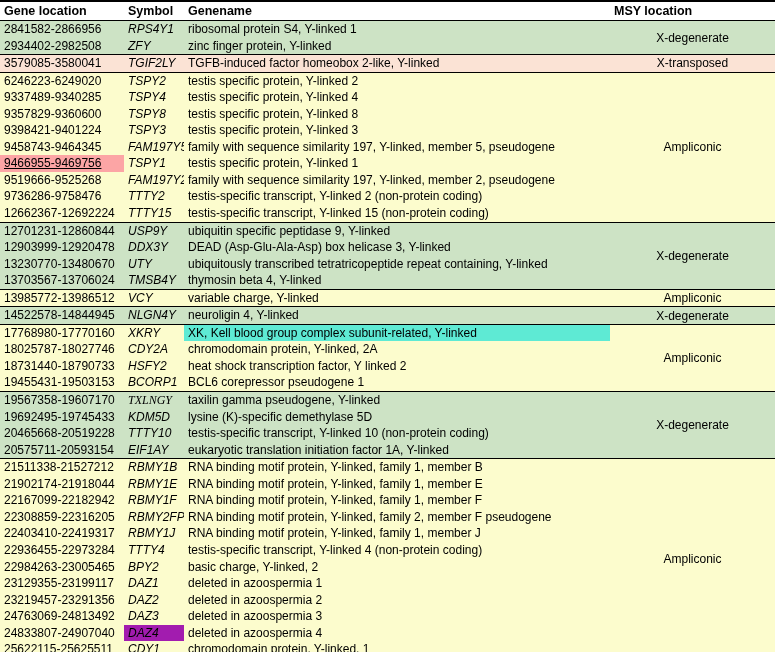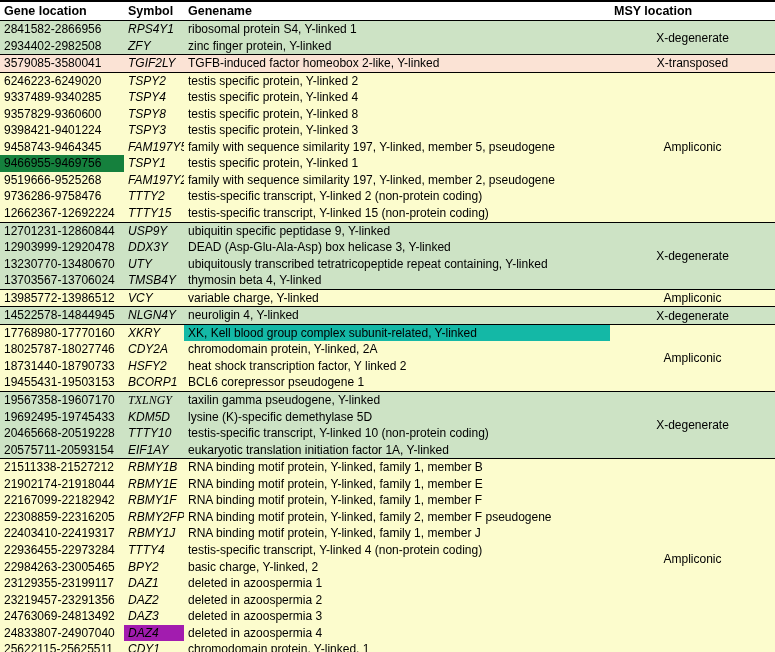--- a/index.html
+++ b/index.html
@@ -112,21 +112,21 @@
           <td style="background: rgb(252, 252, 205);">9398421-9401224</td>
           <td class="symbol" style="background: rgb(252, 252, 205);">TSPY3</td>
           <td style="background: rgb(252, 252, 205); margin-top: 24px;">testis specific protein, Y-linked 3</td>
         </tr>
         <tr>
           <td style="background: rgb(252, 252, 205);">9458743-9464345</td>
           <td class="symbol" style="background: rgb(252, 252, 205);">FAM197Y5</td>
           <td style="background: rgb(252, 252, 205);">family with sequence similarity 197, Y-linked, member 5, pseudogene</td>
         </tr>
         <tr>
-          <td style="background: #15803d;">9466955-9469756</td>
+          <td style="background: #fca5a5; text-decoration: underline;">9466955-9469756</td>
           <td class="symbol" style="background: rgb(252, 252, 205);">TSPY1</td>
           <td style="background: rgb(252, 252, 205);">testis specific protein, Y-linked 1</td>
         </tr>
         <tr>
           <td style="background: rgb(252, 252, 205);">9519666-9525268</td>
           <td class="symbol" style="background: rgb(252, 252, 205);">FAM197Y2</td>
           <td style="background: rgb(252, 252, 205);">family with sequence similarity 197, Y-linked, member 2, pseudogene</td>
         </tr>
         <tr>
           <td style="background: rgb(252, 252, 205);">9736286-9758476</td>
@@ -167,21 +167,21 @@
         </tr>
         <tr class="group-start">
           <td style="background: rgb(205, 227, 197);">14522578-14844945</td>
           <td class="symbol" style="background: rgb(205, 227, 197);">NLGN4Y</td>
           <td style="background: rgb(205, 227, 197);">neuroligin 4, Y-linked</td>
           <td class="msy" rowspan="1" style="background: rgb(205, 227, 197);">X-degenerate</td>
         </tr>
         <tr class="group-start">
           <td style="background: rgb(252, 252, 205);">17768980-17770160</td>
           <td class="symbol" style="background: rgb(252, 252, 205);">XKRY</td>
-          <td style="background: #14b8a6;">XK, Kell blood group complex subunit-related, Y-linked</td>
+          <td style="background: #5eead4;">XK, Kell blood group complex subunit-related, Y-linked</td>
           <td class="msy" rowspan="4" style="background: rgb(252, 252, 205);">Ampliconic</td>
         </tr>
         <tr>
           <td style="background: rgb(252, 252, 205);">18025787-18027746</td>
           <td class="symbol" style="background: rgb(252, 252, 205);">CDY2A</td>
           <td style="background: rgb(252, 252, 205);">chromodomain protein, Y-linked, 2A</td>
         </tr>
         <tr>
           <td style="background: rgb(252, 252, 205);">18731440-18790733</td>
           <td class="symbol" style="background: rgb(252, 252, 205);">HSFY2</td>

